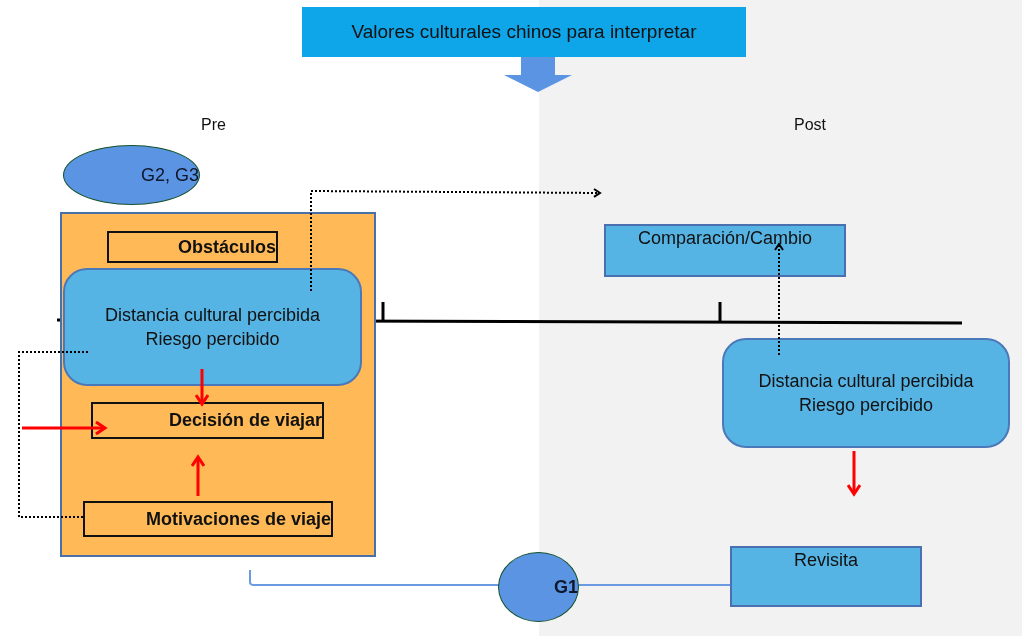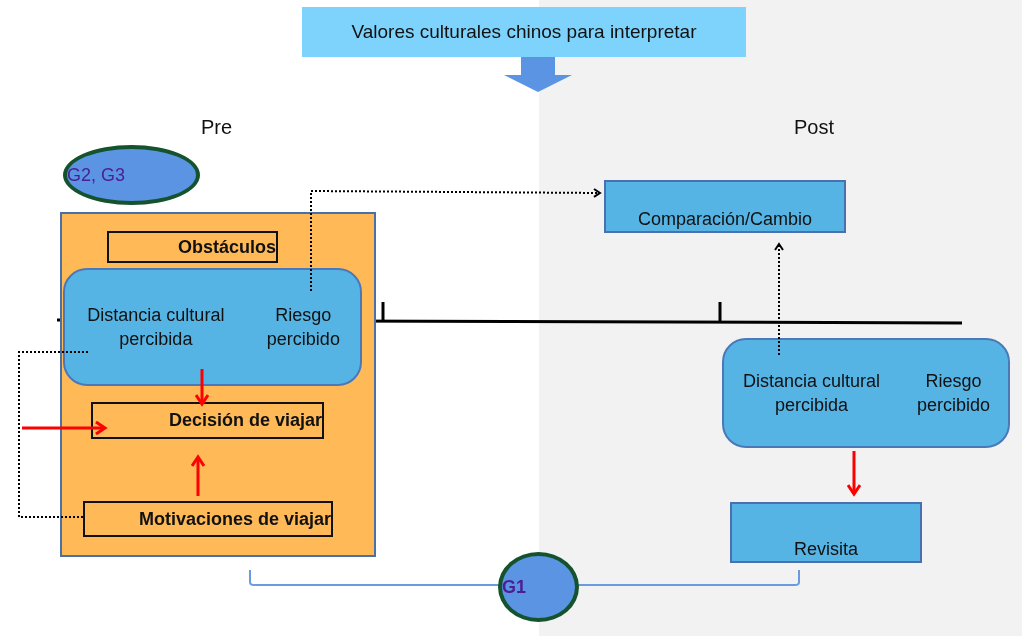--- a/index.html
+++ b/index.html
@@ -5,27 +5,27 @@
     html, body { margin: 0; padding: 0; }
     body {
       width: 1022px; height: 636px; position: relative; overflow: hidden;
       background: #ffffff;
       font-family: "Liberation Sans", sans-serif;
       color: #111111;
     }
     .post-bg { position: absolute; left: 539px; top: 0; width: 483px; height: 636px; background: #f2f2f2; }
     svg.overlay { position: absolute; left: 0; top: 0; width: 1022px; height: 636px; }
     .box { position: absolute; display: flex; align-items: center; justify-content: center; text-align: center; box-sizing: border-box; line-height: 1.3; }
-    .title-box { left: 302px; top: 7px; width: 444px; height: 50px; background: #7dd3fc; font-size: 19px; }
-    .label { position: absolute; font-size: 20px; }
-    .oval { position: absolute; border-radius: 50%; background: #5b94e2; border: 4px solid #14532d; color: #4c1d95; display: flex; align-items: center; justify-content: flex-start; box-sizing: border-box; font-size: 18px; }
+    .title-box { left: 302px; top: 7px; width: 444px; height: 50px; background: #0ea5e9; font-size: 19px; }
+    .label { position: absolute; font-size: 16px; }
+    .oval { position: absolute; border-radius: 50%; background: #5b94e2; border: 1px solid #14532d; color: #0f172a; display: flex; align-items: center; justify-content: flex-end; box-sizing: border-box; font-size: 18px; }
     .orange-panel { position: absolute; left: 60px; top: 212px; width: 316px; height: 345px; background: #ffb957; border: 2px solid #4a70a8; box-sizing: border-box; }
     .outline-box { position: absolute; border: 2px solid #111; box-sizing: border-box; font-size: 18px; display: flex; align-items: center; justify-content: flex-end; background: transparent; font-weight: bold; }
-    .blue-round { position: absolute; background: #56b4e4; border: 2px solid #4a78b8; border-radius: 24px; box-sizing: border-box; display: flex; flex-direction: row; align-items: center; justify-content: center; font-size: 18px; line-height: 1.35; text-align: center; }
-    .blue-rect { position: absolute; background: #56b4e4; border: 2px solid #4a70b0; box-sizing: border-box; display: flex; flex-direction: column; align-items: center; justify-content: flex-end; font-size: 18px; line-height: 1.35; text-align: center; }
+    .blue-round { position: absolute; background: #56b4e4; border: 2px solid #4a78b8; border-radius: 24px; box-sizing: border-box; display: flex; flex-direction: column; align-items: center; justify-content: center; font-size: 18px; line-height: 1.35; text-align: center; }
+    .blue-rect { position: absolute; background: #56b4e4; border: 2px solid #4a70b0; box-sizing: border-box; display: flex; flex-direction: column; align-items: center; justify-content: flex-start; font-size: 18px; line-height: 1.35; text-align: center; margin-top: 44px; }
   </style>
 </head>
 <body>
 
 <div class="post-bg"></div>
 
 <svg class="overlay" viewBox="0 0 1022 636">
 
   <polygon points="521,57 555,57 555,75 572,75 538,92 504,75 521,75" fill="#5b94e2"></polygon>
 
@@ -54,21 +54,21 @@
 <div class="blue-round" style="left:63px; top:268px; width:299px; height:118px;">
   <span>Distancia cultural percibida</span>
   <span>Riesgo percibido</span>
 </div>
 
 <div class="outline-box" style="left:91px; top:402px; width:233px; height:37px;">
     <span>Decisión de viajar</span>
   </div>
 
 <div class="outline-box" style="left:83px; top:501px; width:250px; height:36px;">
-    <span>Motivaciones de viajar</span>
+    <span>Motivaciones de viaje</span>
   </div>
 
 <div class="blue-rect" style="left:604px; top:180px; width:242px; height:53px;">
     <span>Comparación/Cambio</span>
   </div>
 
 <div class="blue-round" style="left:722px; top:338px; width:288px; height:110px;">
   <span>Distancia cultural percibida</span>
   <span>Riesgo percibido</span>
 </div>

